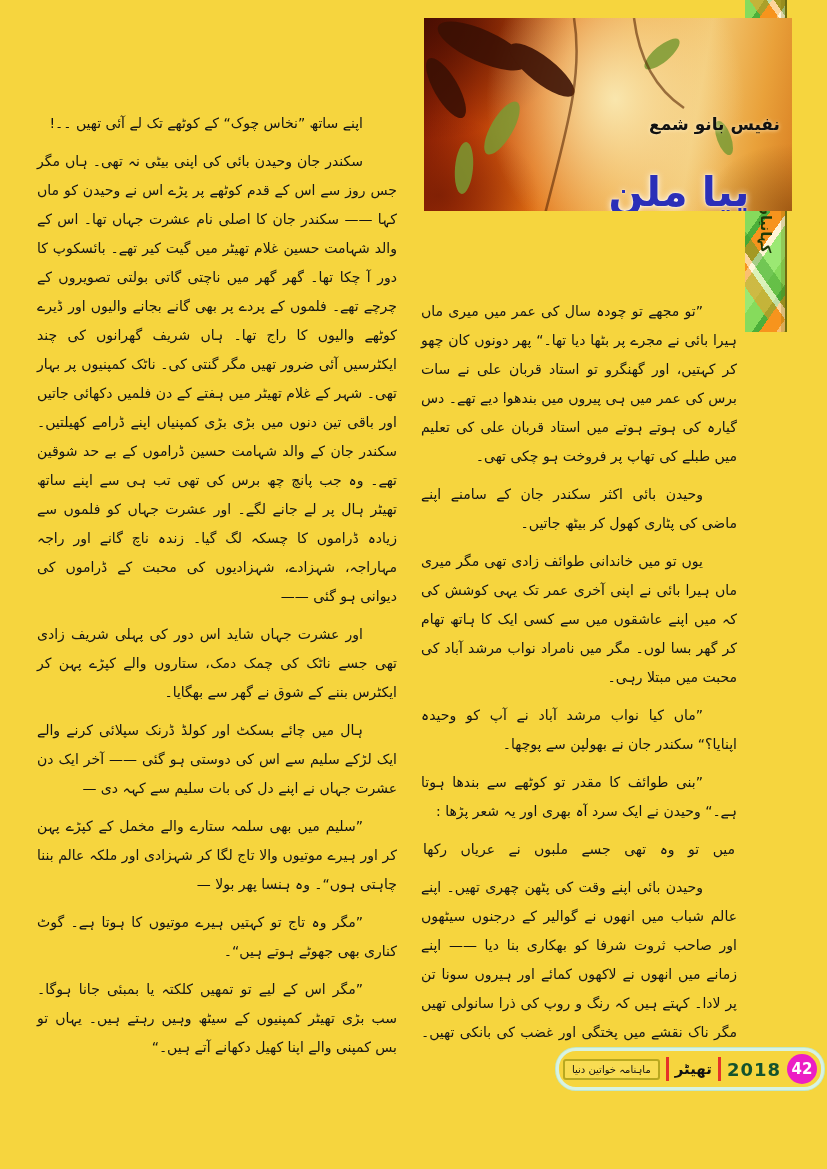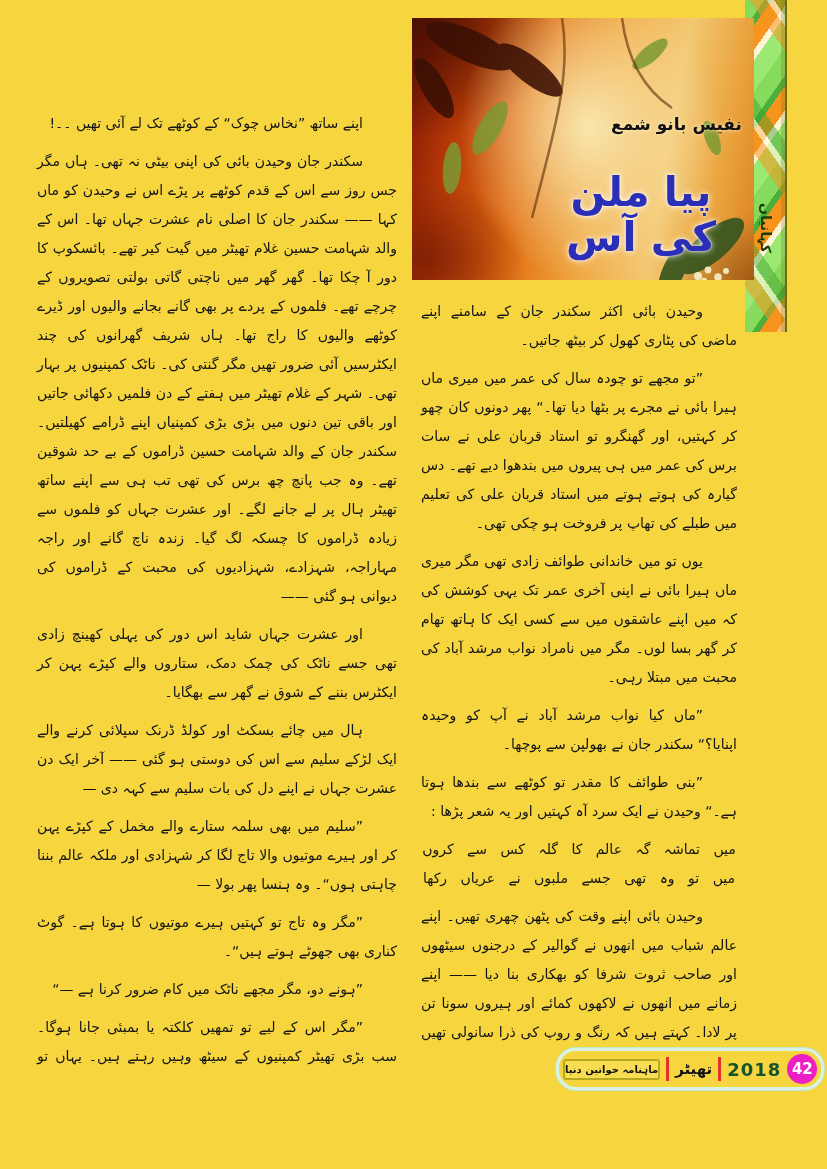--- a/index.html
+++ b/index.html
@@ -32,28 +32,29 @@
   .strip-label{
     position:absolute;top:228px;left:50%;
     transform:translate(-50%,-50%) rotate(90deg);
     white-space:nowrap;
     font-size:14px;font-weight:bold;color:#1d3a08;
     direction:rtl;
   }
 
   
   .hero{
-    position:absolute;left:412px;top:18px;width:342px;height:262px;
+    position:absolute;left:424px;top:18px;width:342px;height:193px;
     background:
       radial-gradient(ellipse 190px 230px at 52% 42%, #f9e6ad 0%, rgba(249,230,173,0) 68%),
       radial-gradient(ellipse 210px 170px at 0% 0%, #4a0f02 0%, rgba(74,15,2,0) 72%),
       radial-gradient(ellipse 140px 110px at 4% 92%, rgba(122,30,4,.85), rgba(122,30,4,0) 72%),
       radial-gradient(ellipse 120px 90px at 100% 100%, rgba(116,60,8,.55), rgba(116,60,8,0) 75%),
       linear-gradient(100deg,#7e1603 0%,#b93a07 16%,#e06c12 34%,#efa43c 54%,#f3c873 72%,#e9a13a 88%,#d97f22 100%);
     overflow:hidden;
+    padding-left:26px;
   }
   .hero svg{position:absolute;inset:0;}
   .hero-author{
     position:absolute;right:12px;top:96px;
     font-size:17px;font-weight:bold;color:#111;
     direction:rtl;
     text-shadow:0 0 4px rgba(255,240,200,.9);
   }
   .hero-title{
     position:absolute;right:8px;top:152px;width:210px;
@@ -89,23 +90,23 @@
   .page-badge{
     width:30px;height:30px;border-radius:50%;
     background:#EC1EC4;color:#fff;
     font-size:15px;font-weight:bold;
     display:flex;align-items:center;justify-content:center;
   }
   .footer-year{font-size:18px;font-weight:bold;color:#14532d;letter-spacing:1px;}
   .footer-sep{width:3px;height:24px;background:#E53228;}
   .footer-month{font-size:15px;font-weight:bold;color:#111;}
   .footer-mag{
-    font-size:10px;color:#111;font-weight:bold;
+    font-size:10px;color:#111;font-weight:normal;
     border:2px solid #b8a820;border-radius:3px;
-    padding:3px 0;background:#F8DC52;
+    padding:3px 7px;background:#F8DC52;
     white-space:nowrap;
   }
 </style>
 </head>
 <body>
 
 <div class="page">
 
   <div class="strip">
     <div class="strip-label">کہانیاں</div>
@@ -145,40 +146,38 @@
         <circle cx="314" cy="253" r="3"></circle>
       </g>
     </svg>
     <div class="hero-author">نفیس بانو شمع</div>
     <div class="hero-title">پیا ملن کی آس</div>
   </div>
 
   <div class="col col-left">
     <p>اپنے ساتھ ”نخاس چوک“ کے کوٹھے تک لے آئی تھیں ۔۔!</p>
     <p>سکندر جان وحیدن بائی کی اپنی بیٹی نہ تھی۔ ہاں مگر جس روز سے اس کے قدم کوٹھے پر پڑے اس نے وحیدن کو ماں کہا —— سکندر جان کا اصلی نام عشرت جہاں تھا۔ اس کے والد شہامت حسین غلام تھیٹر میں گیت کیر تھے۔ بائسکوپ کا دور آ چکا تھا۔ گھر گھر میں ناچتی گاتی بولتی تصویروں کے چرچے تھے۔ فلموں کے پردے پر بھی گانے بجانے والیوں اور ڈیرے کوٹھے والیوں کا راج تھا۔ ہاں شریف گھرانوں کی چند ایکٹرسیں آئی ضرور تھیں مگر گنتی کی۔ ناٹک کمپنیوں پر بہار تھی۔ شہر کے غلام تھیٹر میں ہفتے کے دن فلمیں دکھائی جاتیں اور باقی تین دنوں میں بڑی بڑی کمپنیاں اپنے ڈرامے کھیلتیں۔ سکندر جان کے والد شہامت حسین ڈراموں کے بے حد شوقین تھے۔ وہ جب پانچ چھ برس کی تھی تب ہی سے اپنے ساتھ تھیٹر ہال پر لے جانے لگے۔ اور عشرت جہاں کو فلموں سے زیادہ ڈراموں کا چسکہ لگ گیا۔ زندہ ناچ گانے اور راجہ مہاراجہ، شہزادے، شہزادیوں کی محبت کے ڈراموں کی دیوانی ہو گئی ——</p>
-    <p>اور عشرت جہاں شاید اس دور کی پہلی کھینچ زادی تھی جسے ناٹک کی چمک دمک، ستاروں والے کپڑے پہن کر ایکٹرس بننے کے شوق نے گھر سے بھگایا۔</p>
+    <p>اور عشرت جہاں شاید اس دور کی پہلی شریف زادی تھی جسے ناٹک کی چمک دمک، ستاروں والے کپڑے پہن کر ایکٹرس بننے کے شوق نے گھر سے بھگایا۔</p>
     <p>ہال میں چائے بسکٹ اور کولڈ ڈرنک سپلائی کرنے والے ایک لڑکے سلیم سے اس کی دوستی ہو گئی —— آخر ایک دن عشرت جہاں نے اپنے دل کی بات سلیم سے کہہ دی —</p>
     <p>”سلیم میں بھی سلمہ ستارے والے مخمل کے کپڑے پہن کر اور ہیرے موتیوں والا تاج لگا کر شہزادی اور ملکہ عالم بننا چاہتی ہوں“۔ وہ ہنسا پھر بولا —</p>
     <p>”مگر وہ تاج تو کہتیں ہیرے موتیوں کا ہوتا ہے۔ گوٹ کناری بھی جھوٹے ہوتے ہیں“۔</p>
-    <p>”ہونے دو، مگر مجھے ناٹک میں کام ضرور کرنا ہے —“</p>
     <p>”مگر اس کے لیے تو تمھیں کلکتہ یا بمبئی جانا ہوگا۔ سب بڑی تھیٹر کمپنیوں کے سیٹھ وہیں رہتے ہیں۔ یہاں تو بس کمپنی والے اپنا کھیل دکھانے آتے ہیں۔“</p>
     <p>”تو کیا ہوا میں جاؤں گی نا کلکتہ، بمبئی —“</p>
     <p>”اکیلی!“</p>
     <p>”اکیلی کیوں تم چلنا میرے ساتھ۔“</p>
 
   </div>
 
   <div class="col col-right">
+    <p>”تو مجھے تو چودہ سال کی عمر میں میری ماں ہیرا بائی نے مجرے پر بٹھا دیا تھا۔“ پھر دونوں کان چھو کر کہتیں، اور گھنگرو تو استاد قربان علی نے سات برس کی عمر میں ہی پیروں میں بندھوا دیے تھے۔ دس گیارہ کی ہوتے ہوتے میں استاد قربان علی کی تعلیم میں طبلے کی تھاپ پر فروخت ہو چکی تھی۔</p>
     <p>وحیدن بائی اکثر سکندر جان کے سامنے اپنے ماضی کی پٹاری کھول کر بیٹھ جاتیں۔</p>
-    <p>”تو مجھے تو چودہ سال کی عمر میں میری ماں ہیرا بائی نے مجرے پر بٹھا دیا تھا۔“ پھر دونوں کان چھو کر کہتیں، اور گھنگرو تو استاد قربان علی نے سات برس کی عمر میں ہی پیروں میں بندھوا دیے تھے۔ دس گیارہ کی ہوتے ہوتے میں استاد قربان علی کی تعلیم میں طبلے کی تھاپ پر فروخت ہو چکی تھی۔</p>
     <p>یوں تو میں خاندانی طوائف زادی تھی مگر میری ماں ہیرا بائی نے اپنی آخری عمر تک یہی کوشش کی کہ میں اپنے عاشقوں میں سے کسی ایک کا ہاتھ تھام کر گھر بسا لوں۔ مگر میں نامراد نواب مرشد آباد کی محبت میں مبتلا رہی۔</p>
     <p>”ماں کیا نواب مرشد آباد نے آپ کو وحیدہ اپنایا؟“ سکندر جان نے بھولپن سے پوچھا۔</p>
-    <p>”بنی طوائف کا مقدر تو کوٹھے سے بندھا ہوتا ہے۔“ وحیدن نے ایک سرد آہ کہتیں اور یہ شعر پڑھا :</p>
+    <p>”بنی طوائف کا مقدر تو کوٹھے سے بندھا ہوتا ہے۔“ وحیدن نے ایک سرد آہ بھری اور یہ شعر پڑھا :</p>
     <div class="couplet">
-      <div>میں تماشہ گہ عالم کا گلہ کس سے کروں</div>
       <div>میں تو وہ تھی جسے ملبوں نے عریاں رکھا</div>
     </div>
     <p>وحیدن بائی اپنے وقت کی پٹھن چھری تھیں۔ اپنے عالم شباب میں انھوں نے گوالیر کے درجنوں سیٹھوں اور صاحب ثروت شرفا کو بھکاری بنا دیا —— اپنے زمانے میں انھوں نے لاکھوں کمائے اور ہیروں سونا تن پر لادا۔ کہتے ہیں کہ رنگ و روپ کی ذرا سانولی تھیں مگر ناک نقشے میں پختگی اور غضب کی بانکی تھیں۔ گلے میں کوئل کی کوک تھی۔ نواب مرشد آباد کہتے ہیں کہ وحیدہ جان کی گائیکی مجھے میری کوس دور والی بارہ دری سے بھی اپنے کوٹھے پر کھینچ لاتی ہے —— اپنے زمانے کے اچھے اچھے رئیس زادے اور نواب وحیدن بائی کی مجرا محفل میں بیٹھ کر وحیدن بائی کے ہاتھ سے گلوری بیڑہ کھانا اپنی خوش نصیبی گردانتے تھے۔ مگر جب ان کے شباب کا سورج ڈھلنے لگا تو سب سے پہلے نواب مرشد آباد نے ترک تعلق کا زخم دیا۔ جو وہ برداشت نہ کر سکیں۔ انھوں نے گوالیر ہی چھوڑ دیا جو ان کا آبائی وطن بھی تھا۔ اور —— محبت کے سجدوں سے بھرا، ایک ایسا چمن جس کی خوشبو وہ</p>
   </div>
 
   <div class="footer-pill">
     <div class="page-badge">42</div>
     <div class="footer-year">2018</div>
     <div class="footer-sep"></div>
     <div class="footer-month">تھیٹر</div>

